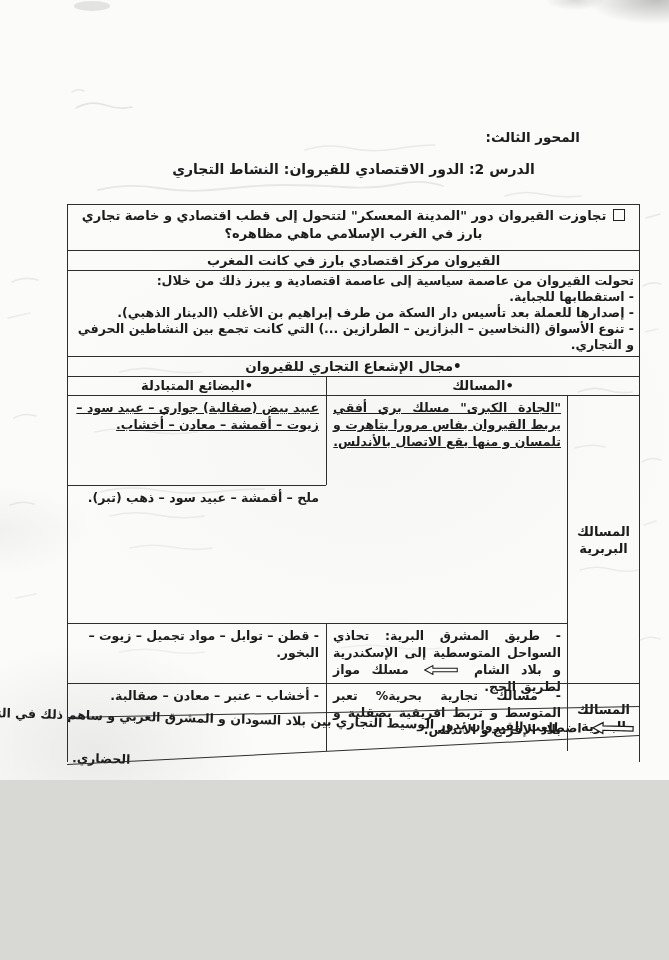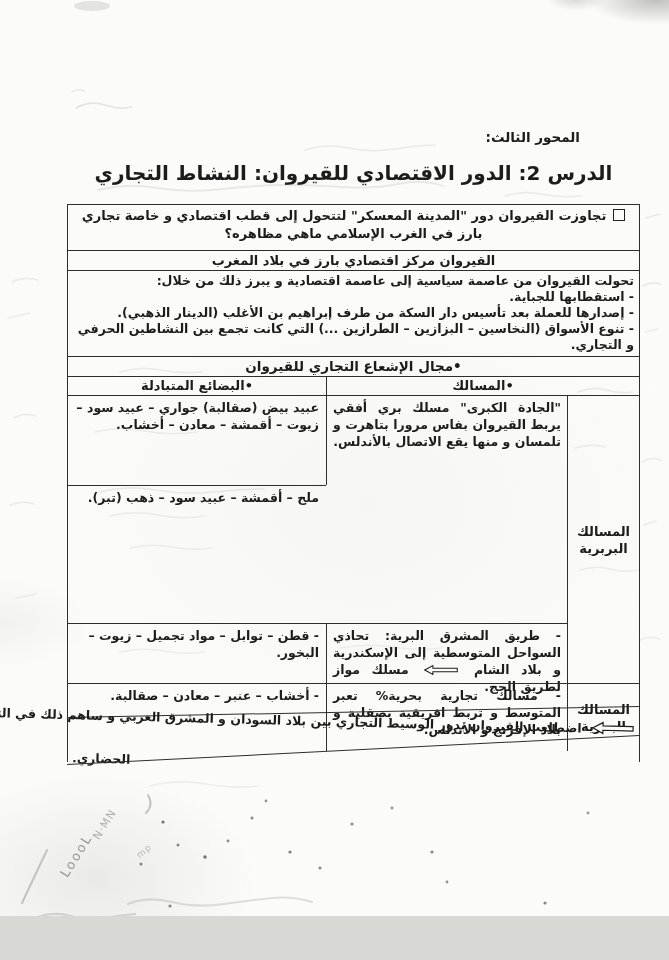--- a/index.html
+++ b/index.html
@@ -1,31 +1,31 @@
 <!DOCTYPE html>
 <html lang="ar" dir="rtl"><head>
 <meta charset="utf-8">
 <style>
   html,body{margin:0;padding:0;background:#d8d8d4;}
   #sheet{
-    position:relative;width:669px;height:916px;margin:0 auto;overflow:hidden;
+    position:relative;width:669px;height:780px;margin:0 auto;overflow:hidden;
     direction:rtl;
     font-family:"DejaVu Sans",sans-serif;
     color:#1c1c1c;
     background:
       radial-gradient(ellipse 95px 34px at 98% 0%, rgba(110,110,110,.42), rgba(110,110,110,0) 72%),
       radial-gradient(ellipse 40px 14px at 86% 0%, rgba(140,140,140,.30), rgba(140,140,140,0) 75%),
       radial-gradient(ellipse 230px 150px at 14% 96%, rgba(165,165,165,.20), rgba(165,165,165,0) 70%),
       radial-gradient(ellipse 120px 60px at 0% 68%, rgba(180,180,180,.14), rgba(180,180,180,0) 75%),
       radial-gradient(ellipse 420px 300px at 55% 55%, rgba(205,205,205,.10), rgba(205,205,205,0) 80%),
       #fbfbf9;
   }
   
   .axis-label{position:absolute;top:129px;right:89px;font-size:13.5px;font-weight:700;white-space:nowrap;}
-  .lesson-title{position:absolute;top:161px;left:67px;width:573px;text-align:center;font-size:20px;font-weight:700;}
+  .lesson-title{position:absolute;top:161px;left:67px;width:573px;text-align:center;font-size:14px;font-weight:700;}
   
   .doc-table{
     position:absolute;left:67px;top:204px;width:573px;height:558px;
     border:1.6px solid #2e2e2e;border-bottom:none;box-sizing:border-box;
   }
   .rowline{border-bottom:1.4px solid #2e2e2e;}
   .row-question{min-height:40px;padding:2px 6px 3px;text-align:center;font-size:13px;font-weight:700;line-height:18px;}
   .checkbox{display:inline-block;width:10px;height:10px;border:1.6px solid #222;margin-left:7px;vertical-align:-1px;}
   .row-s1title{height:19px;text-align:center;font-size:13px;font-weight:700;line-height:19px;}
   .row-s1body{padding:2px 5px 3px;font-size:12.5px;font-weight:700;line-height:16px;text-align:right;}
@@ -34,21 +34,21 @@
   .grid{display:grid;grid-template-columns:72px 241px 1fr;grid-template-rows:19px 89px 70px 44px 84px 68px;}
   .grid > div{box-sizing:border-box;}
   .hdr{border-bottom:1.4px solid #2e2e2e;text-align:center;font-size:13px;font-weight:700;line-height:18px;}
   .hdr-routes{grid-column:1/3;border-left:1.4px solid #2e2e2e;}
   .hdr-goods{grid-column:3/4;}
   .c-route{grid-column:2/3;border-left:1.4px solid #2e2e2e;padding:3px 6px;font-size:12.5px;font-weight:700;line-height:17px;text-align:justify;}
   .c-goods{grid-column:3/4;padding:3px 7px;font-size:12.5px;font-weight:700;line-height:17px;text-align:right;}
   .lbl{grid-column:1/2;border-left:1.4px solid #2e2e2e;display:flex;align-items:center;justify-content:center;text-align:center;font-size:13px;font-weight:700;line-height:17px;padding:0 6px;}
   .lbl-berber{grid-row:2/6;}
   .lbl-sea{grid-row:6/7;}
-  .r2{grid-row:2/3;} .r3{grid-row:3/4;} .r5{grid-row:5/6;margin-top:24px;} .r6{grid-row:6/7;}
+  .r2{grid-row:2/3;text-decoration:underline;} .r3{grid-row:3/4;} .r5{grid-row:5/6;margin-top:24px;} .r6{grid-row:6/7;}
   .note-cell{grid-column:2/4;grid-row:4/5;padding-top:8px;text-align:center;font-size:13px;font-weight:700;}
   .bt{border-top:1.4px solid #2e2e2e;}
   .row-spacer{height:38px;}
   
   .arrow-svg{vertical-align:-2px;}
   
   .concl-topline{position:absolute;left:67px;top:717px;width:573px;height:0;border-top:1.5px solid #2e2e2e;transform:rotate(-1.1deg);transform-origin:0 0;}
   .concl-botline{position:absolute;left:67px;top:764px;width:573px;height:0;border-top:1.5px solid #2e2e2e;transform:rotate(-2.9deg);transform-origin:0 0;}
   .concl-text{position:absolute;left:67px;top:722px;width:571px;text-align:right;padding-right:4px;font-size:12.5px;font-weight:700;white-space:nowrap;transform:rotate(1.5deg);transform-origin:100% 50%;box-sizing:border-box;}
   .concl-line2{position:absolute;left:72px;top:751px;font-size:12.5px;font-weight:700;transform:rotate(1.5deg);}
@@ -70,21 +70,21 @@
 
   <div class="axis-label">المحور الثالث:</div>
   <div class="lesson-title">الدرس 2: الدور الاقتصادي للقيروان: النشاط التجاري</div>
 
   <div class="doc-table">
 
     <div class="row-question rowline">
       <span class="checkbox"></span><span>تجاوزت القيروان دور "المدينة المعسكر" لتتحول إلى قطب اقتصادي و خاصة تجاري بارز في الغرب الإسلامي ماهي مظاهره؟</span>
     </div>
 
-    <div class="row-s1title rowline">القيروان مركز اقتصادي بارز في بلاد المغرب</div>
+    <div class="row-s1title rowline">القيروان مركز اقتصادي بارز في كانت المغرب</div>
 
     <div class="row-s1body rowline">
       <div>تحولت القيروان من عاصمة سياسية إلى عاصمة اقتصادية و يبرز ذلك من خلال:</div>
       <div>- استقطابها للجباية.</div>
       <div>- إصدارها للعملة بعد تأسيس دار السكة من طرف إبراهيم بن الأغلب (الدينار الذهبي).</div>
       <div>- تنوع الأسواق (النخاسين – البزازين – الطرازين ...) التي كانت تجمع بين النشاطين الحرفي و التجاري.</div>
     </div>
 
     <div class="row-s2title rowline">•مجال الإشعاع التجاري للقيروان</div>
 

